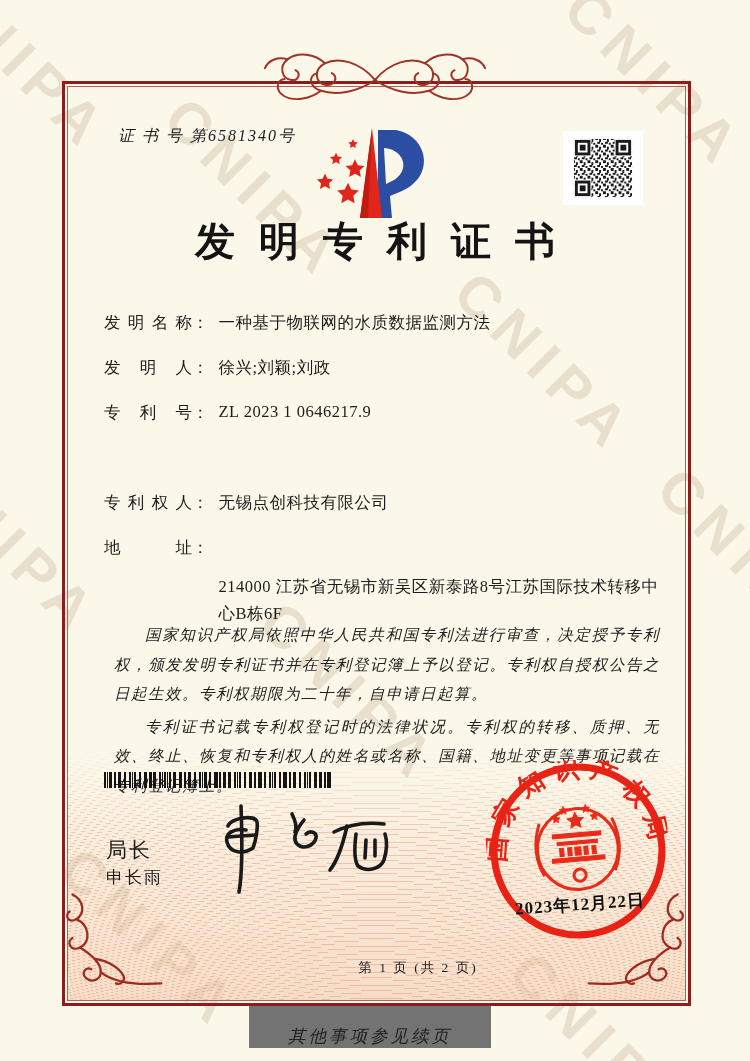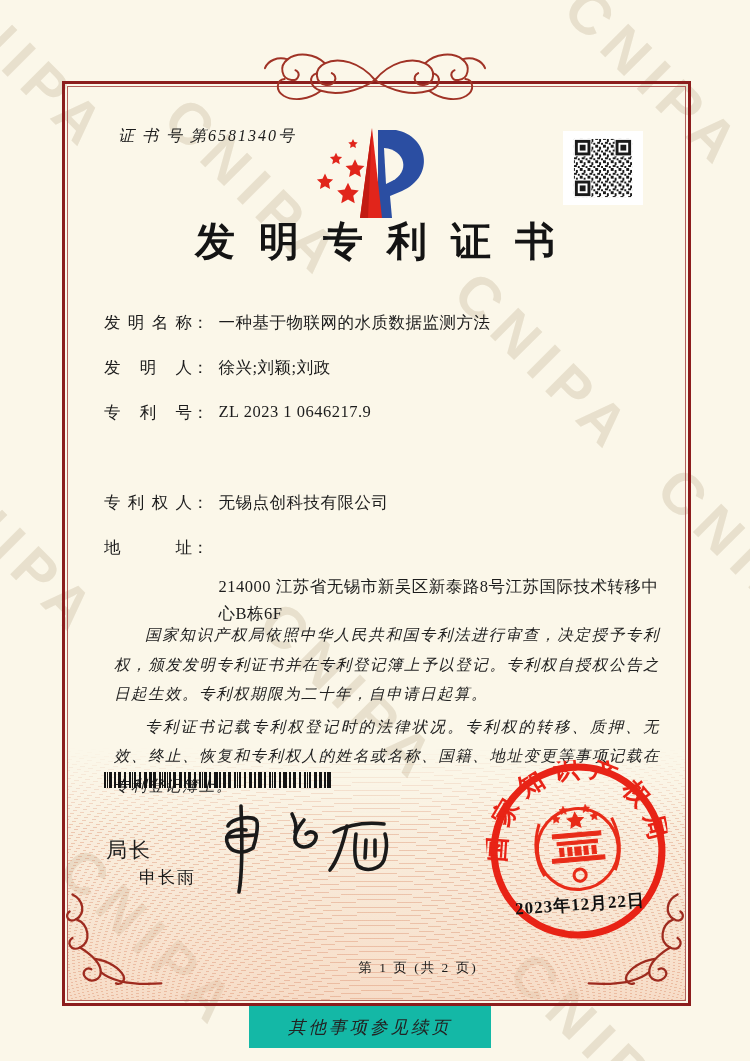--- a/index.html
+++ b/index.html
@@ -46,30 +46,30 @@
   .legal p{margin:0 0 3px 0;text-indent:2em;}
   
   .barcode{position:absolute;left:104px;top:772px;width:228px;height:16px;z-index:4;
       background-image:
         repeating-linear-gradient(90deg,#141414 0 2px,transparent 2px 5px),
         repeating-linear-gradient(90deg,#141414 0 1px,transparent 1px 7px),
         repeating-linear-gradient(90deg,transparent 0 3px,#141414 3px 4px,transparent 4px 11px);}
   .officer-title{position:absolute;left:106px;top:836px;font-family:"Liberation Sans","DejaVu Sans",sans-serif;
       font-size:21px;font-weight:500;letter-spacing:2px;z-index:5;}
   .officer-name{position:absolute;left:106px;top:866px;font-family:Liberation Sans, sans-serif;
-      font-size:17px;font-weight:500;letter-spacing:2px;z-index:5;margin-left:33px;}
+      font-size:17px;font-weight:500;letter-spacing:2px;z-index:5;}
   .signature{position:absolute;left:200px;top:792px;width:205px;height:108px;z-index:5;}
   .seal{position:absolute;left:487px;top:760px;width:182px;height:182px;z-index:6;
         transform:rotate(-5deg);opacity:.95;}
   .seal-date{position:absolute;left:500px;top:893px;width:160px;text-align:center;
       font-size:17px;font-weight:bold;color:#111;z-index:7;transform:rotate(-4deg);letter-spacing:1px;}
   .page-info{position:absolute;left:62px;top:959px;width:686px;text-align:center;
       font-size:13.5px;letter-spacing:2px;z-index:4;margin-left:13px;}
-  .note-box{position:absolute;left:249px;top:1006px;width:242px;height:42px;background:#14b8a6;
-      z-index:4;display:flex;align-items:center;justify-content:center;}
+  .note-box{position:absolute;left:249px;top:1006px;width:242px;height:42px;background:#737373;
+      z-index:4;display:flex;align-items:flex-end;justify-content:center;}
   .note-text{font-style:italic;font-size:17.5px;letter-spacing:3px;color:#222;}
 </style>
 </head>
 <body>
 
 <div class="page">
 
   <span class="wm" style="left:20px;top:60px">CNIPA</span>
   <span class="wm" style="left:255px;top:188px">CNIPA</span>
   <span class="wm" style="left:655px;top:78px">CNIPA</span>

